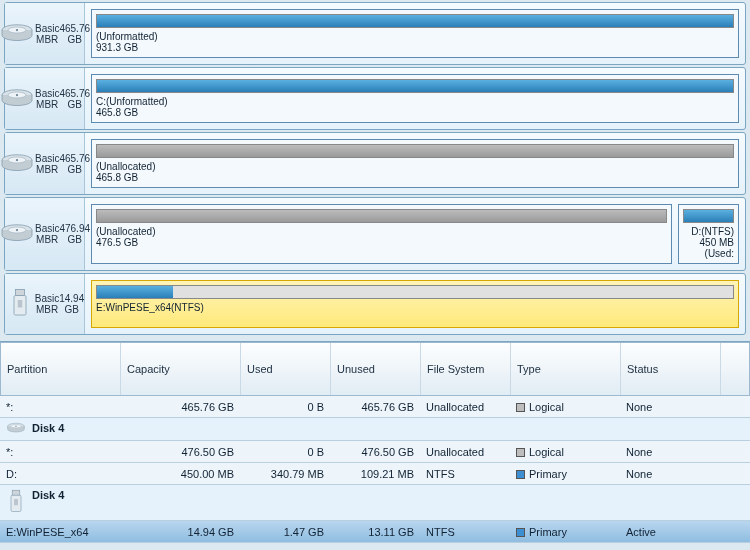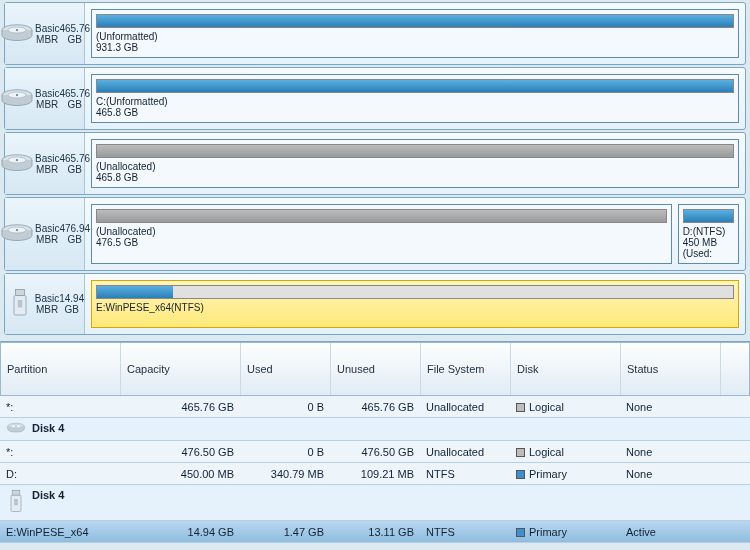--- a/index.html
+++ b/index.html
@@ -160,21 +160,21 @@
         <div class="disk-size">476.94 GB</div>
       </div>
       <div class="partitions">
         <div class="partition" style="flex: 1 1 0px;">
           <div class="pbar gray">
             <div class="fill" style="width: 100%;"></div>
           </div>
           <div class="plabel">(Unallocated)</div>
           <div class="psize">476.5 GB</div>
         </div>
-        <div class="partition" style="flex: 0.09 1 0px;">
+        <div class="partition" style="flex: 0.09 1 0px; text-align: right;">
           <div class="pbar">
             <div class="fill" style="width: 100%;"></div>
           </div>
           <div class="plabel">D:(NTFS)</div>
           <div class="psize">450 MB (Used:</div>
         </div>
       </div>
     </div>
     <div class="disk-row">
       <div class="disk-info">
@@ -196,21 +196,21 @@
       </div>
     </div>
   </div>
 <div class="table-wrap">
   <div class="thead" id="thead">
       <div>Partition</div>
       <div>Capacity</div>
       <div>Used</div>
       <div>Unused</div>
       <div>File System</div>
-      <div>Disk</div>
+      <div>Type</div>
       <div>Status</div>
     </div>
   <div id="tbody">
       <div class="trow">
         <div>*:</div>
         <div>465.76 GB</div>
         <div>0 B</div>
         <div>465.76 GB</div>
         <div>Unallocated</div>
         <div><span class="sq gray"></span><span>Logical</span></div>

